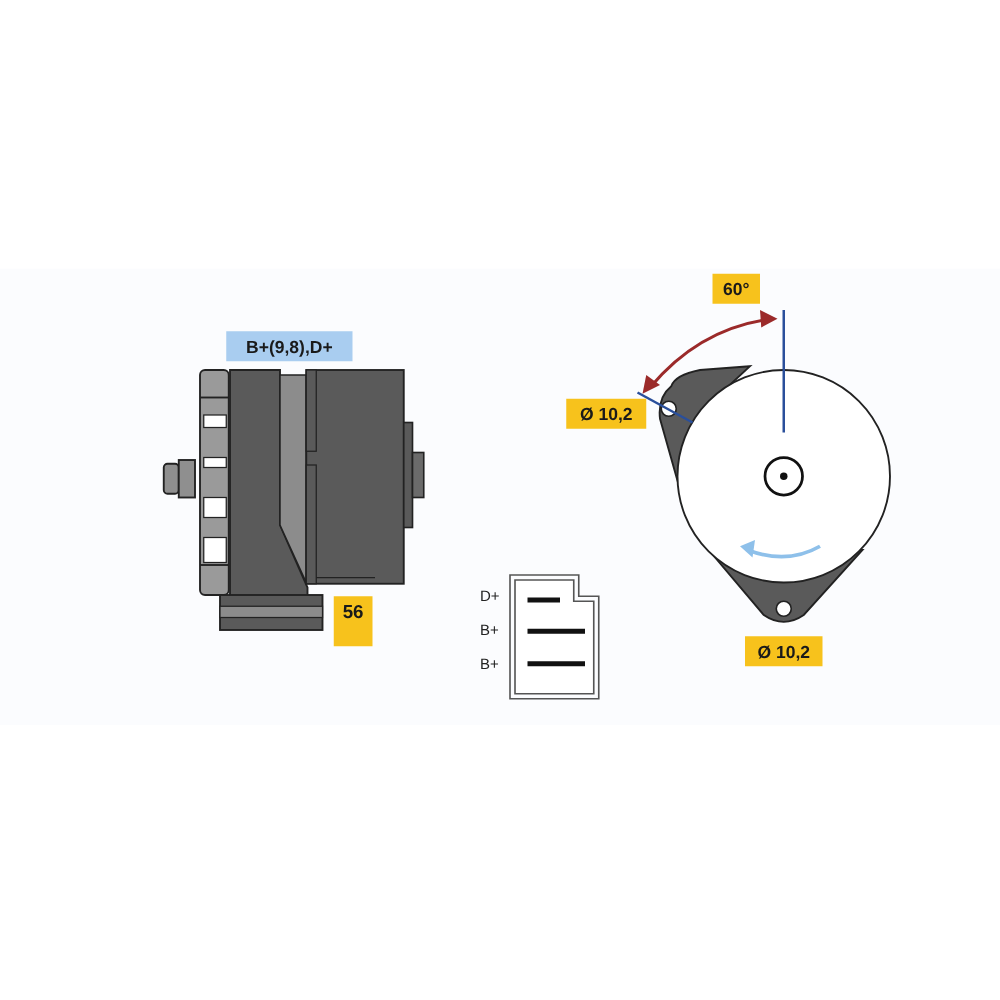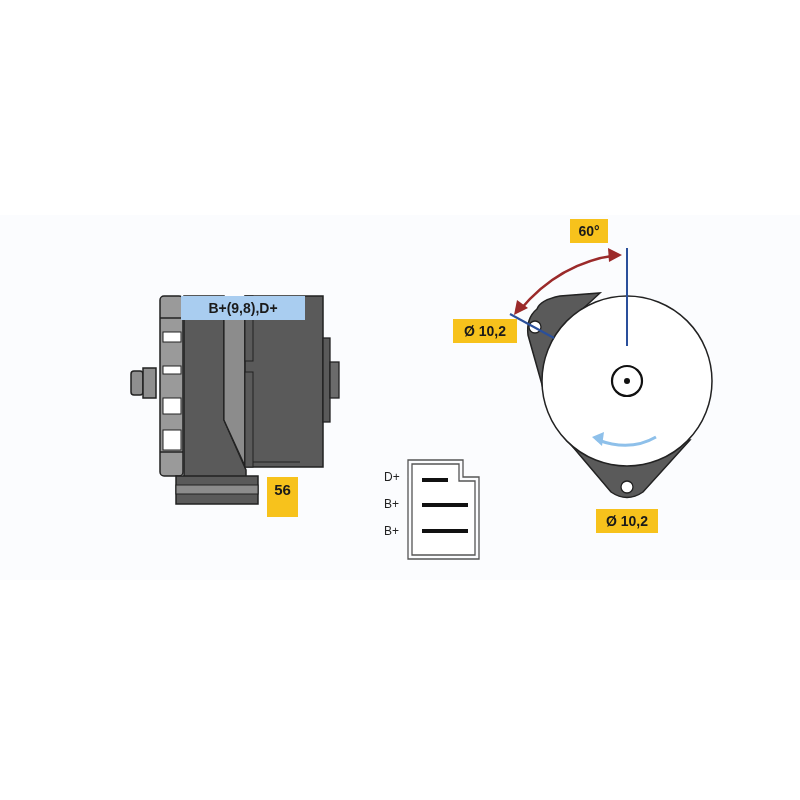--- a/index.html
+++ b/index.html
@@ -75,21 +75,21 @@
 
     <path d="M618 255 Q560 262 520 310" fill="none" stroke="#9b2a2a" stroke-width="2.5"></path>
     <polygon points="622,255 608,248 609,262" fill="#9b2a2a"></polygon>
     <polygon points="514,315 517,300 528,308" fill="#9b2a2a"></polygon>
 
     <path d="M656 437 Q630 452 598 440" fill="none" stroke="#8ec0ea" stroke-width="3"></path>
     <polygon points="592,437 604,432 602,446" fill="#8ec0ea"></polygon>
   </g>
 </svg>
 
-<div class="label blue" style="left:181px; top:265px; width:124px; height:24px; line-height:24px;margin-top:31px;">B+(9,8),D+</div>
+<div class="label blue" style="left:181px; top:265px; width:101px; height:24px; line-height:24px;">B+(9,8),D+</div>
 <div class="label yellow" style="left:267px; top:477px; width:31px; height:40px; line-height:26px; font-size:15px;">56</div>
 
 <div class="conn-label" style="left:384px; top:470px;">D+</div>
 <div class="conn-label" style="left:384px; top:497px;">B+</div>
 <div class="conn-label" style="left:384px; top:524px;">B+</div>
 
 <div class="label yellow" style="left:570px; top:219px; width:38px; height:24px; line-height:24px;">60°</div>
 <div class="label yellow" style="left:453px; top:319px; width:64px; height:24px; line-height:24px;">Ø 10,2</div>
 <div class="label yellow" style="left:596px; top:509px; width:62px; height:24px; line-height:24px;">Ø 10,2</div>
 

